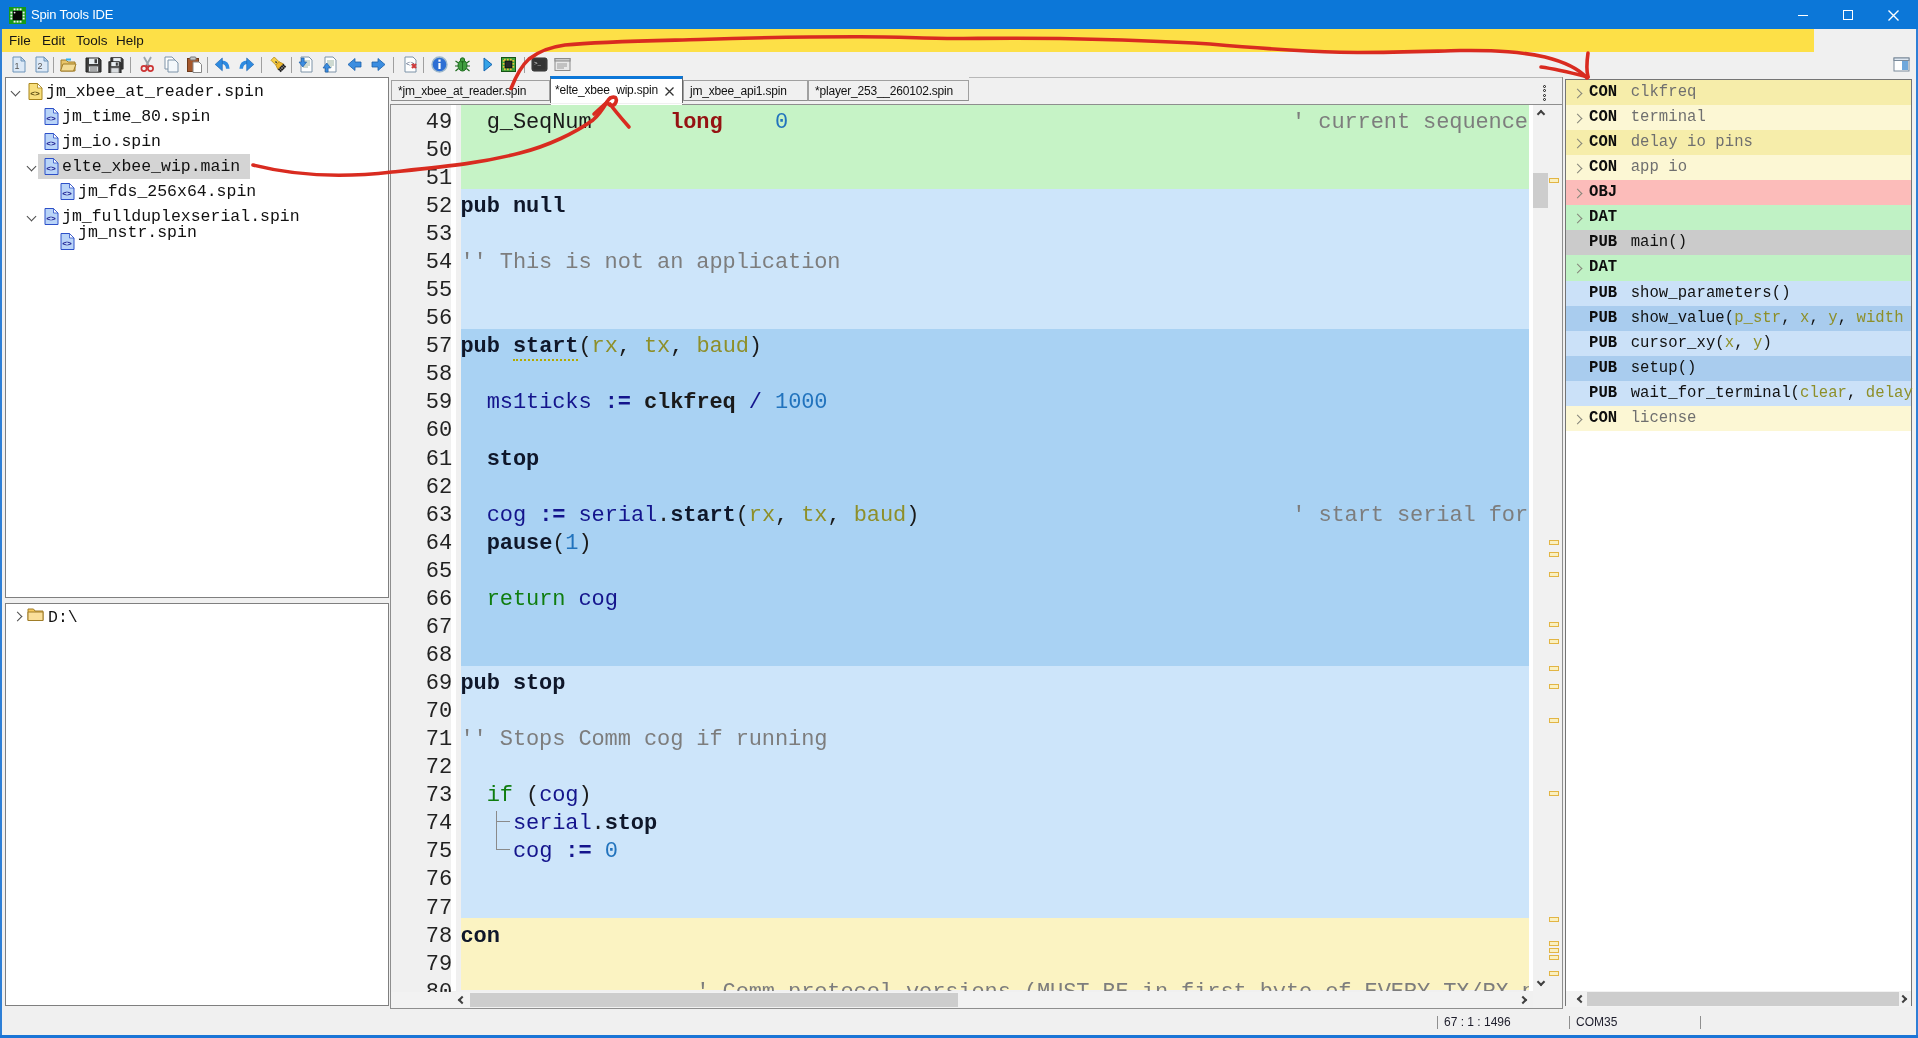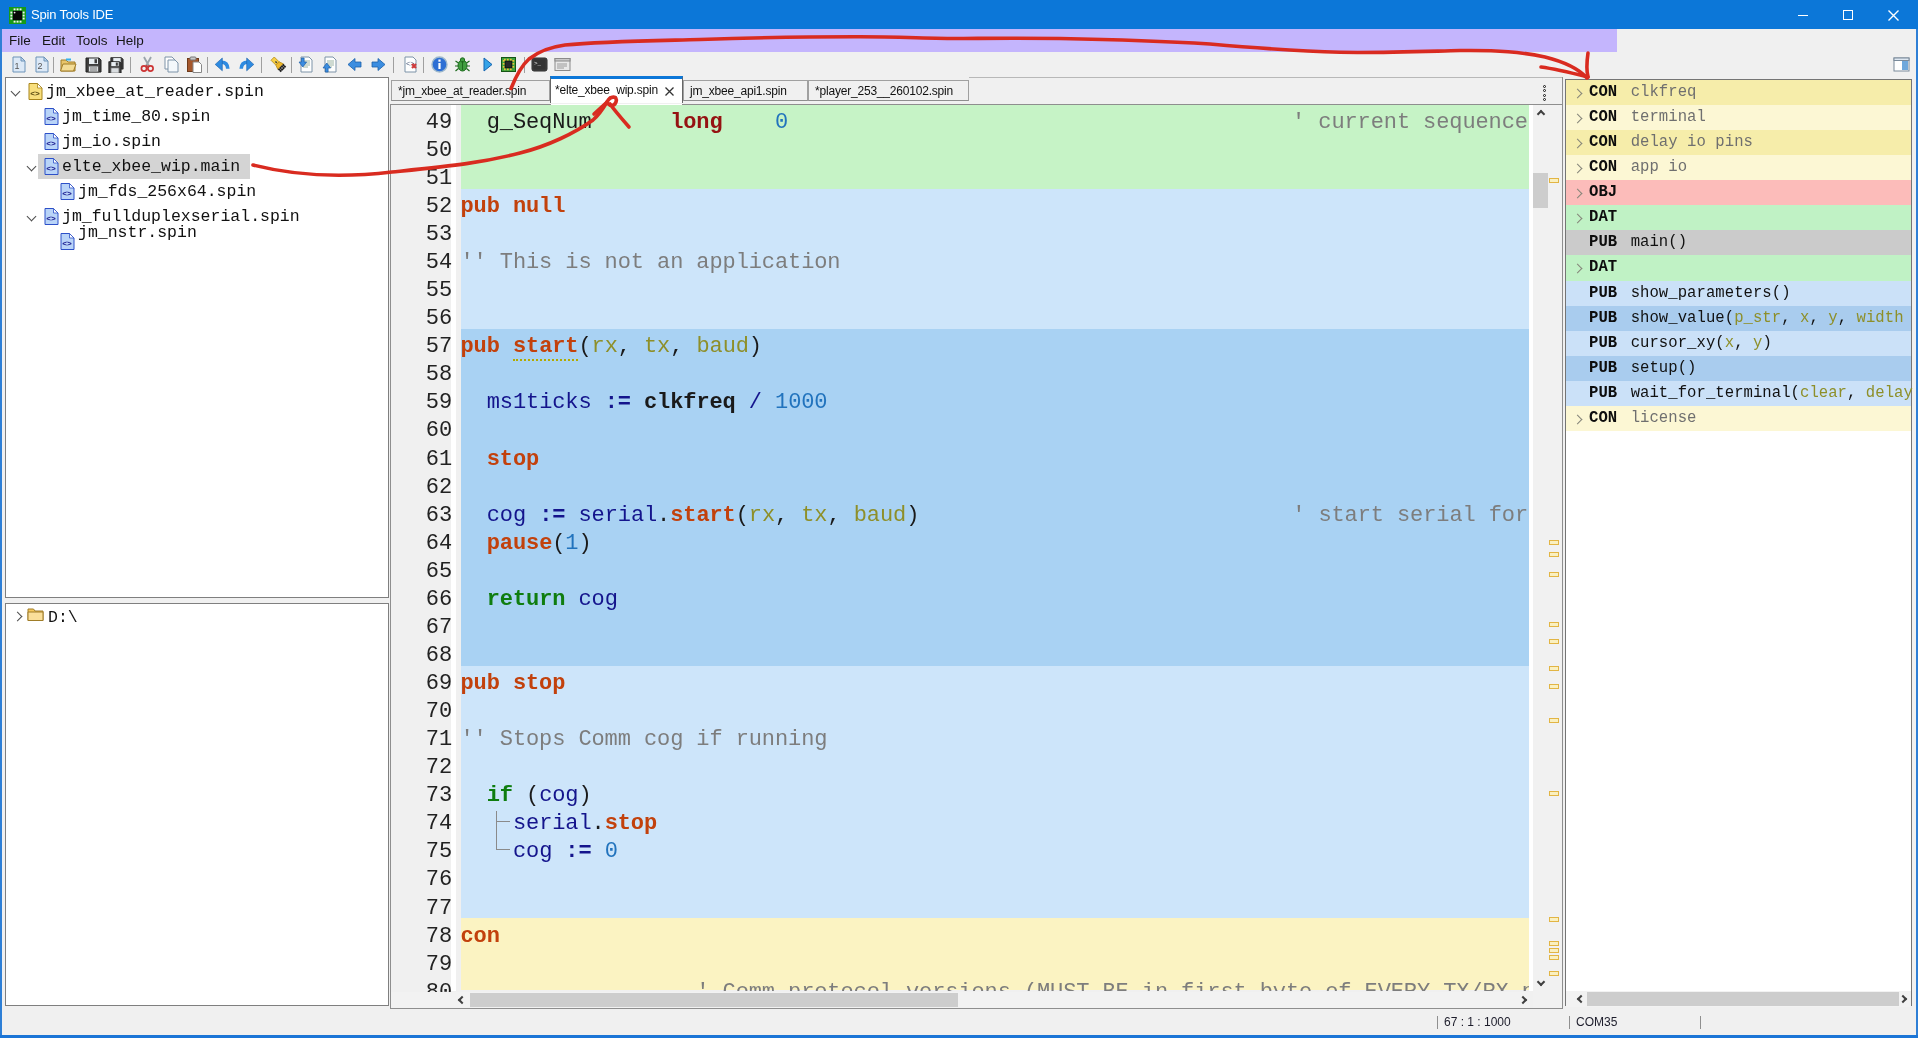--- a/index.html
+++ b/index.html
@@ -1,42 +1,42 @@
 <!DOCTYPE html>
 <html><head><meta charset="utf-8"><style>
 *{margin:0;padding:0;box-sizing:border-box}
 html,body{width:1918px;height:1038px;overflow:hidden;background:#f0f0f0;
   font-family:"Liberation Sans",sans-serif;position:relative}
 .abs{position:absolute}
 .mono{font-family:"Liberation Mono",monospace}
 #title{left:0;top:0;width:1918px;height:29px;background:#0c77d8}
 #title .t{position:absolute;left:31px;top:0;height:29px;line-height:29px;color:#fff;font-size:13px;letter-spacing:-0.2px}
-#menu{left:0;top:29px;width:1617px;height:23px;background:#c4b5fd}
+#menu{left:0;top:29px;width:1814px;height:23px;background:#fde047}
 #menu span{position:absolute;top:0;height:23px;line-height:23px;font-size:13.5px;color:#151515}
 #tbar{left:0;top:52px;width:1918px;height:25px;background:#f0f0f0}
 .tsep{position:absolute;top:5px;width:1px;height:16px;background:#9f9f9f}
 .ticon{position:absolute;top:4px;width:17px;height:17px}
 .panel{background:#fff;border:1px solid #7f7f7f}
 .trow{position:absolute;left:1px;height:25px;width:370px;font-size:16.5px;letter-spacing:0;line-height:25px;white-space:pre;color:#111}
 .chev{position:absolute;width:9px;height:9px}
 .chev i{position:absolute;left:0px;top:1px;width:7px;height:7px;border:solid #4d4d4d;border-width:0 1.6px 1.6px 0;transform:rotate(45deg)}
 .chevr i{transform:rotate(-45deg);top:2px;left:1px}
 #gutter{left:391px;top:105px;width:65px;height:886px;background:#f0f0f0;border-right:5px solid #fff}
 .lnum{position:absolute;left:391px;top:108.8px;width:61px;text-align:right;font-size:22px;line-height:28.07px;color:#222;letter-spacing:-0.1px;white-space:pre}
 #code{left:460.5px;top:108.8px;width:1068px;height:882px;font-size:22px;line-height:28.07px;letter-spacing:-0.1px;white-space:pre;color:#1a1a1a;overflow:hidden}
 #codebg{left:460.5px;top:104.5px;width:1068px;height:886px;overflow:hidden}
 .sect{position:absolute;left:0;width:1070px}
-.k{color:#c2410c;font-weight:bold}
+.k{color:#0f172a;font-weight:bold}
 .i{color:#14148c}
 .op{color:#14148c;font-weight:bold}
 .nb{color:#2173bd}
 .pa{color:#8e8f29}
 .cm{color:#7d7d7d}
 .cm1{color:#7d7d7d;margin-left:-7px}
-.gr{color:#0f7d0f;font-weight:bold}
+.gr{color:#0f7d0f;font-weight:normal}
 .dr{color:#951212;font-weight:bold}
 .bb{color:#1a1a1a;font-weight:bold}
 .us{border-bottom:2px dotted #b3aa00}
 .orow{position:absolute;left:1px;width:344px;height:25.07px;line-height:25.07px;font-size:15.6px;letter-spacing:0.05px;white-space:pre;overflow:hidden;color:#111}
 .orow b{font-weight:bold;color:#0d0d0d;margin-right:4px}
 .og{color:#6f6f6f}
 .sbar{position:absolute;background:#f0f0f0}
 .thumb{position:absolute;background:#cdcdcd}
 .arr{position:absolute;width:9px;height:9px}
 .arr i{position:absolute;width:6px;height:6px;border:solid #404040;border-width:0 2px 2px 0}
@@ -480,21 +480,21 @@
     <i></i>
   </div>
 <div class="thumb" style="left:1587px;top:992px;width:312px;height:14px"></div>
 <div class="arr a-r" style="left:1900px;top:995px">
     <i></i>
   </div>
 <div id="status" class="abs">
 <div class="ssep" style="left:1437px"></div>
 <div class="ssep" style="left:1569px"></div>
 <div class="ssep" style="left:1700px"></div>
-<span style="left:1444px">67 : 1 : 1000</span>
+<span style="left:1444px">67 : 1 : 1496</span>
 <span style="left:1576px">COM35</span>
 </div>
 <div class="abs" style="left:0;top:29px;width:2px;height:1006px;background:#2e7fd6"></div>
 <div class="abs" style="left:1916px;top:29px;width:2px;height:1006px;background:#2e7fd6"></div>
 <div class="abs" style="left:0;top:1035px;width:1918px;height:3px;background:#1b75d6"></div>
 <svg class="abs" style="left:0;top:0;pointer-events:none" width="1918" height="1038" viewBox="0 0 1918 1038">
 <g fill="none" stroke="#d92b20" stroke-width="3.6" stroke-linecap="round">
 <path d="M253,165 C300,177 350,177 392,172 C450,166 482,163 520,153 C548,146 575,133 593,120 C600,114 604,107 607,102"></path>
 <path d="M607,102 C610,96 618,95 616,102 C614,107 610,106 607,103"></path>
 <path d="M594,114 L606,103"></path>

